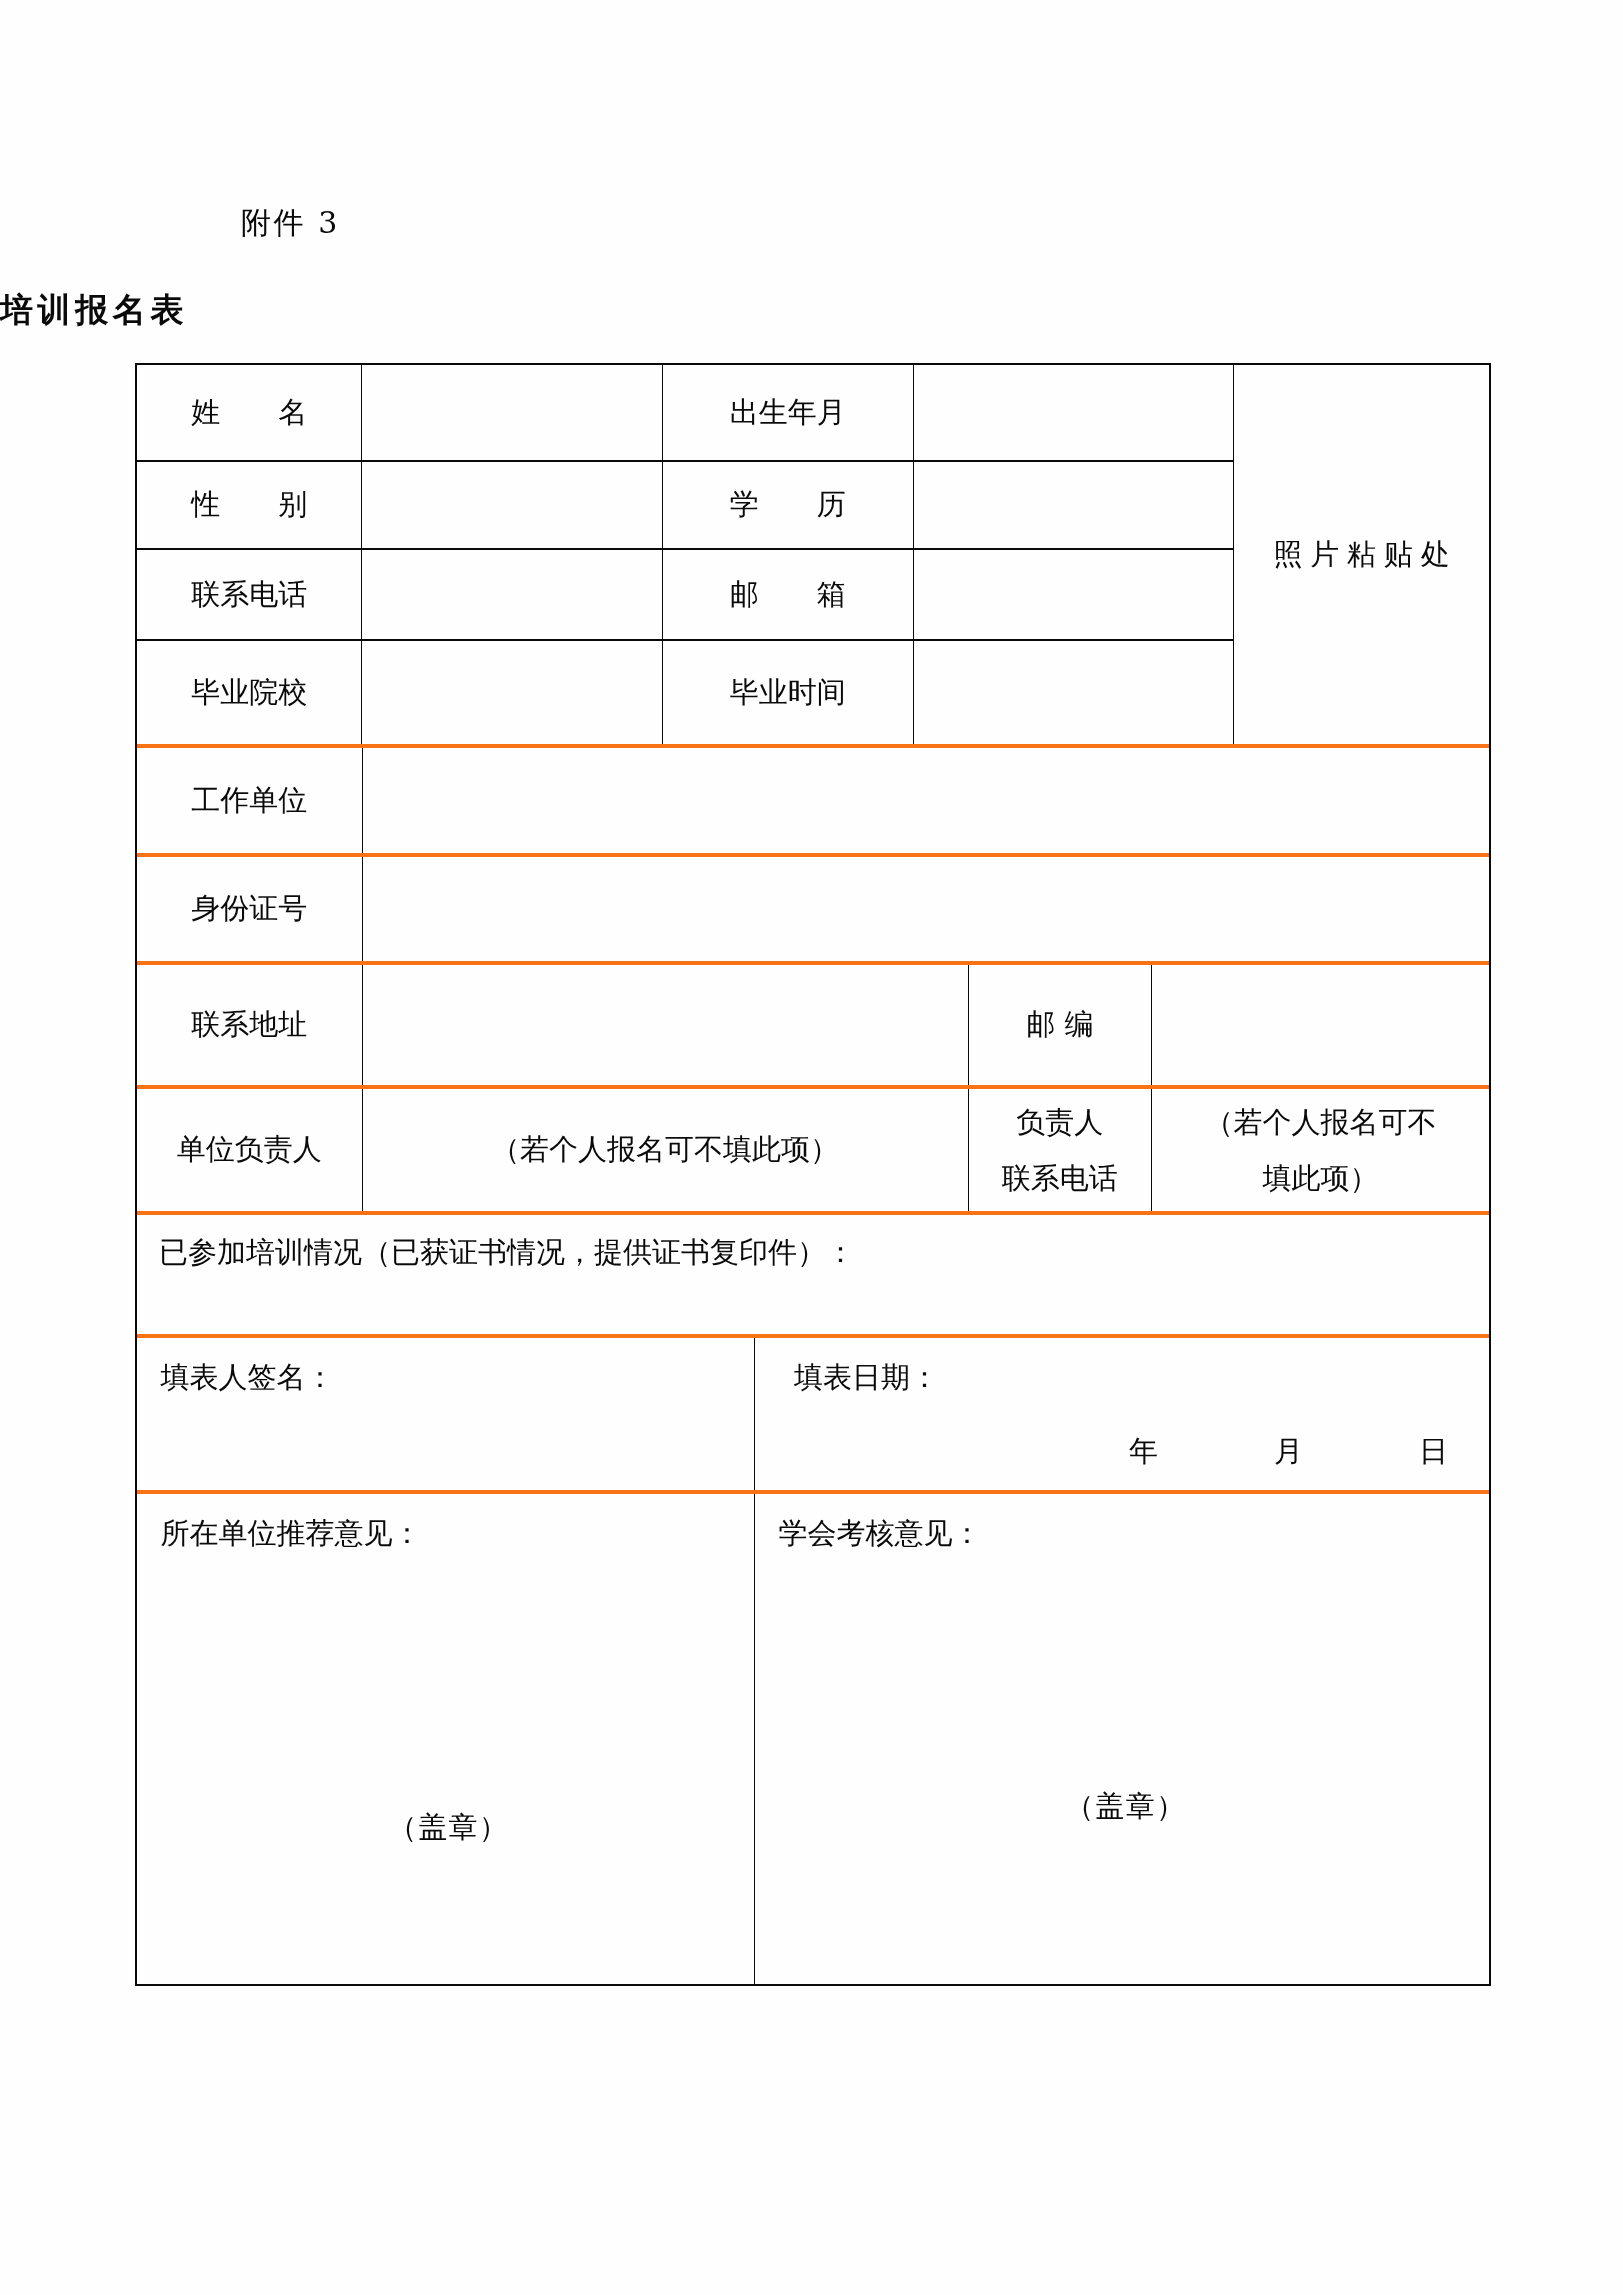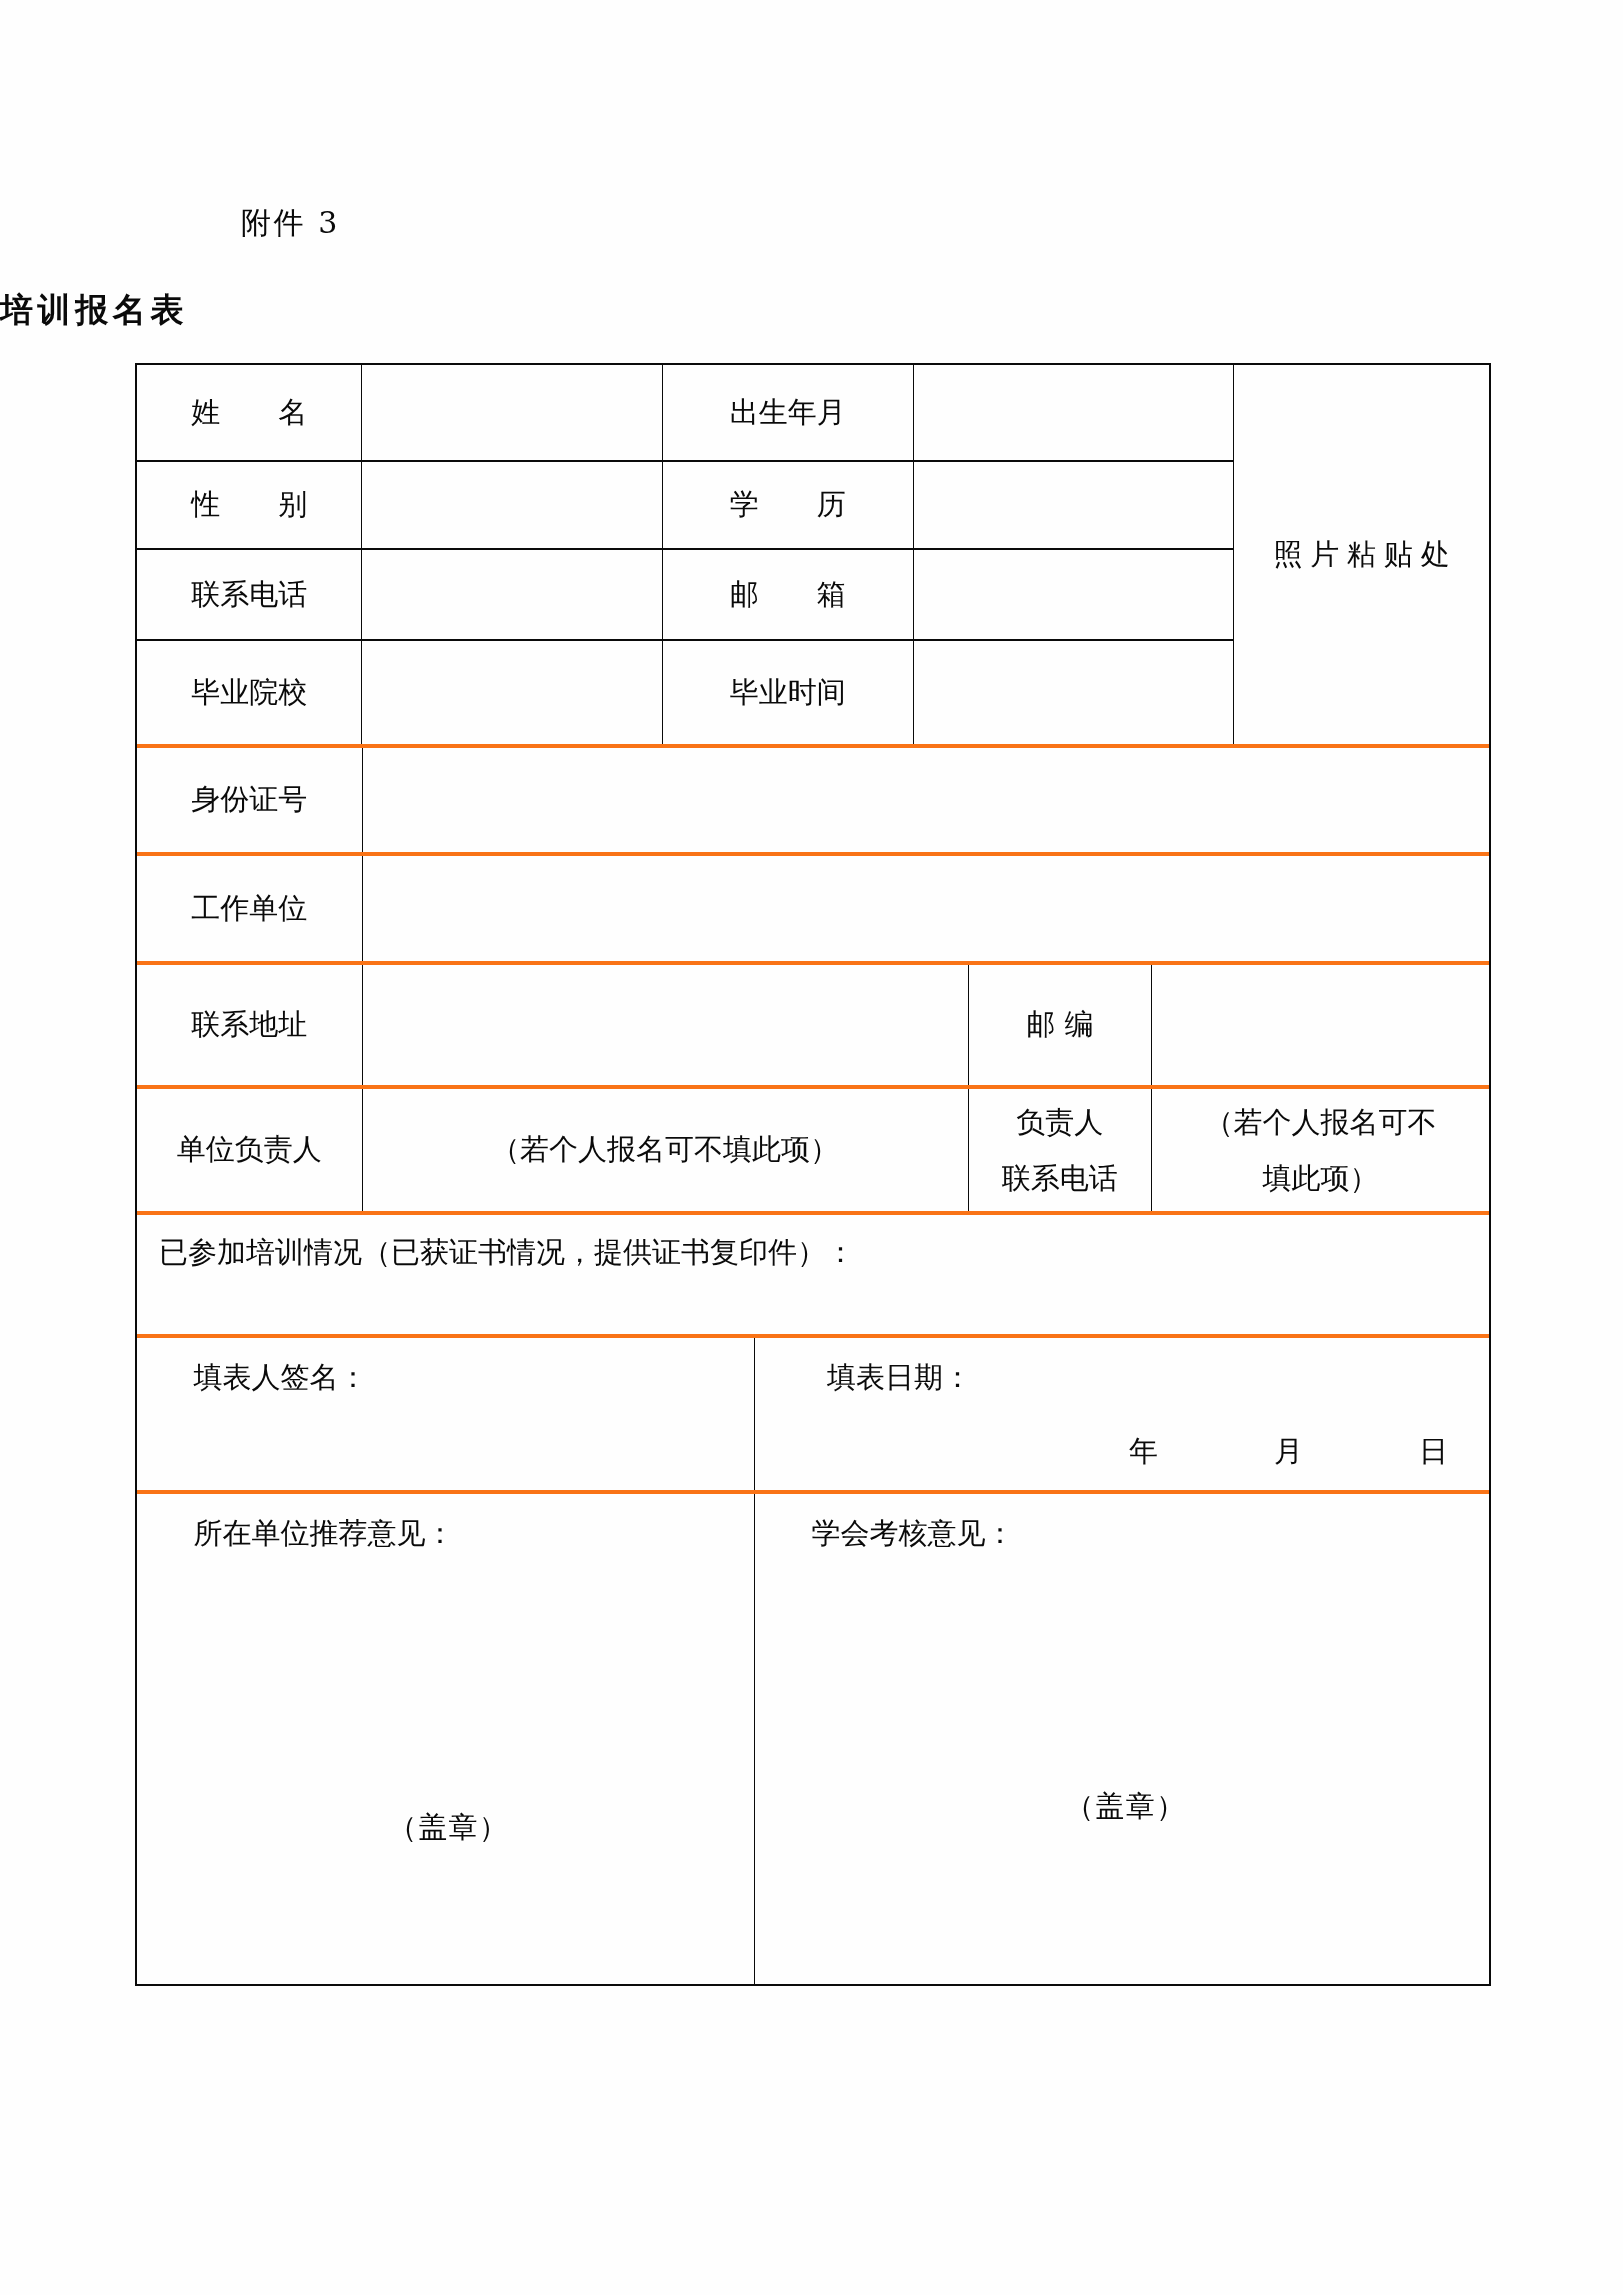--- a/index.html
+++ b/index.html
@@ -85,21 +85,21 @@
   .w-rest  { width: 83.32%; }
   .w-addr  { width: 44.84%; }
   .w-post  { width: 13.55%; }
   .w-post-val { width: 24.93%; }
   .w-half-l { width: 45.71%; }
   .w-half-r { width: 54.29%; }
 
   .two-line { flex-direction: column; gap: 26px; text-align: center; line-height: 1.05; }
   .note { text-align: left; }
 
-  .cell.rel { position: relative; display: block; padding-left: 33px; }
+  .cell.rel { position: relative; display: block; }
   .sig-label, .opinion-label { font-size: 29px; padding: 19.6px 23.5px 0 23.5px; }
   .date-label { font-size: 29px; padding: 19.6px 0 0 39px; }
   .ymd-line { font-size: 29px; text-align: right; padding-right: 41px; margin-top: 34px; }
   .stamp {
     position: absolute;
     font-size: 29px;
     letter-spacing: 1.3px;
     transform: translateX(-50%);
   }
   .stamp.left-stamp  { left: 50.5%; top: 314px; }
@@ -138,27 +138,27 @@
         <div class="tl-row h4">
           <div class="cell c1">毕业院校</div>
           <div class="cell c2 blank"></div>
           <div class="cell c3">毕业时间</div>
           <div class="cell c4 blank"></div>
         </div>
       </div>
       <div class="photo-cell">照片粘贴处</div>
     </div>
 
+    <div class="trow r6">
+      <div class="cell w-label">工作单位</div>
+      <div class="cell w-rest blank"></div>
+    </div>
+
     <div class="trow r5">
       <div class="cell w-label">身份证号</div>
-      <div class="cell w-rest blank"></div>
-    </div>
-
-    <div class="trow r6">
-      <div class="cell w-label">工作单位</div>
       <div class="cell w-rest blank"></div>
     </div>
 
     <div class="trow r7">
       <div class="cell w-label">联系地址</div>
       <div class="cell w-addr blank"></div>
       <div class="cell w-post">邮 编</div>
       <div class="cell w-post-val blank"></div>
     </div>
 

